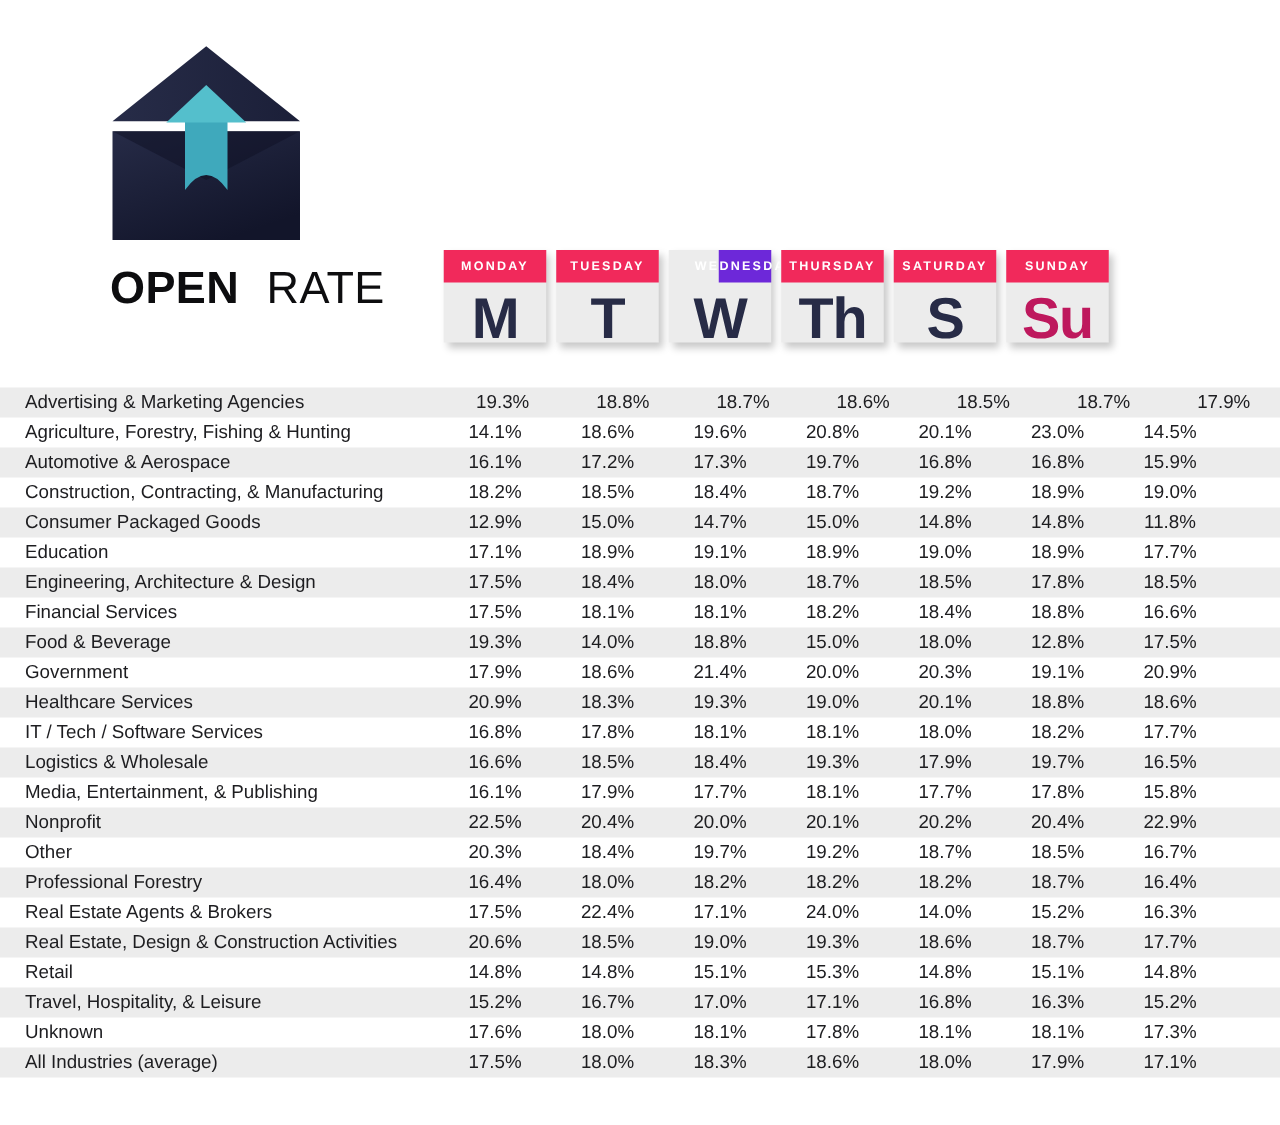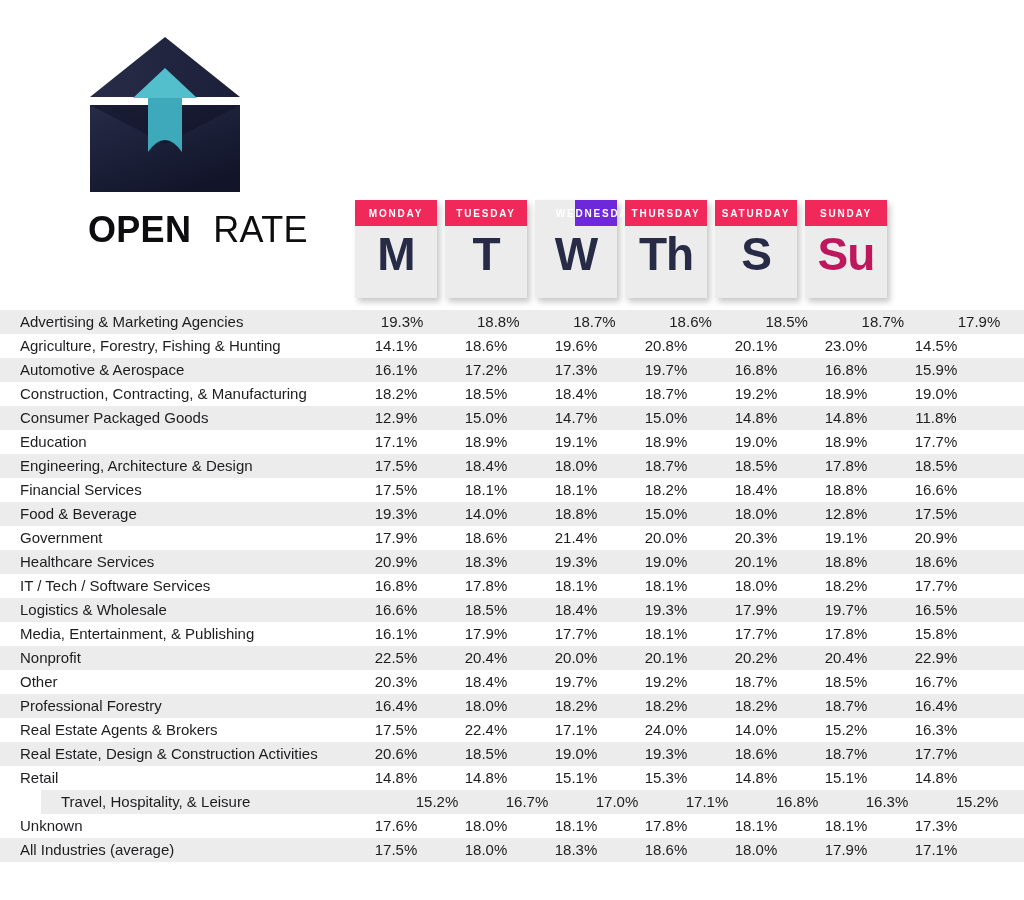--- a/index.html
+++ b/index.html
@@ -10,21 +10,21 @@
 
   
   .logo-block { position:absolute; left:86px; top:32px; width:170px; }
   .logo-svg { display:block; }
   .logo-title { margin-top:15px; padding-left:2px; font-size:36px; color:#0d0d0f; letter-spacing:.3px; white-space:nowrap; }
   .logo-title .open { font-weight:800; }
   .logo-title .rate { font-weight:400; margin-left:22px; }
 
   
   .day-cards { position:absolute; left:355px; top:200px; display:flex; gap:8px; }
-  .day-card { width:82px; height:98px; background:#ececec; box-shadow:3px 4px 6px rgba(0,0,0,0.22); }
+  .day-card { width:82px; height:74px; background:#ececec; box-shadow:3px 4px 6px rgba(0,0,0,0.22); }
   .day-card-name {
     height:26px; background:#f1295b; color:#ffffff;
     font-size:10px; font-weight:700; letter-spacing:1.8px;
     display:flex; align-items:center; justify-content:center; white-space:nowrap;
   }
   .day-card-abbr {
     height:56px; display:flex; align-items:center; justify-content:center;
     font-size:46px; font-weight:700; color:#272b46; letter-spacing:-1px;
   }
 
@@ -289,21 +289,21 @@
       <div class="rate-row">
         <div class="industry">Retail</div>
         <div class="cell">14.8%</div>
         <div class="cell">14.8%</div>
         <div class="cell">15.1%</div>
         <div class="cell">15.3%</div>
         <div class="cell">14.8%</div>
         <div class="cell">15.1%</div>
         <div class="cell">14.8%</div>
       </div>
-      <div class="rate-row striped" style="background: rgb(236, 236, 236); margin-left: 41px;">
+      <div class="rate-row striped" style="background: rgb(236, 236, 236);">
         <div class="industry">Travel, Hospitality, &amp; Leisure</div>
         <div class="cell">15.2%</div>
         <div class="cell">16.7%</div>
         <div class="cell">17.0%</div>
         <div class="cell">17.1%</div>
         <div class="cell">16.8%</div>
         <div class="cell">16.3%</div>
         <div class="cell">15.2%</div>
       </div>
       <div class="rate-row">

